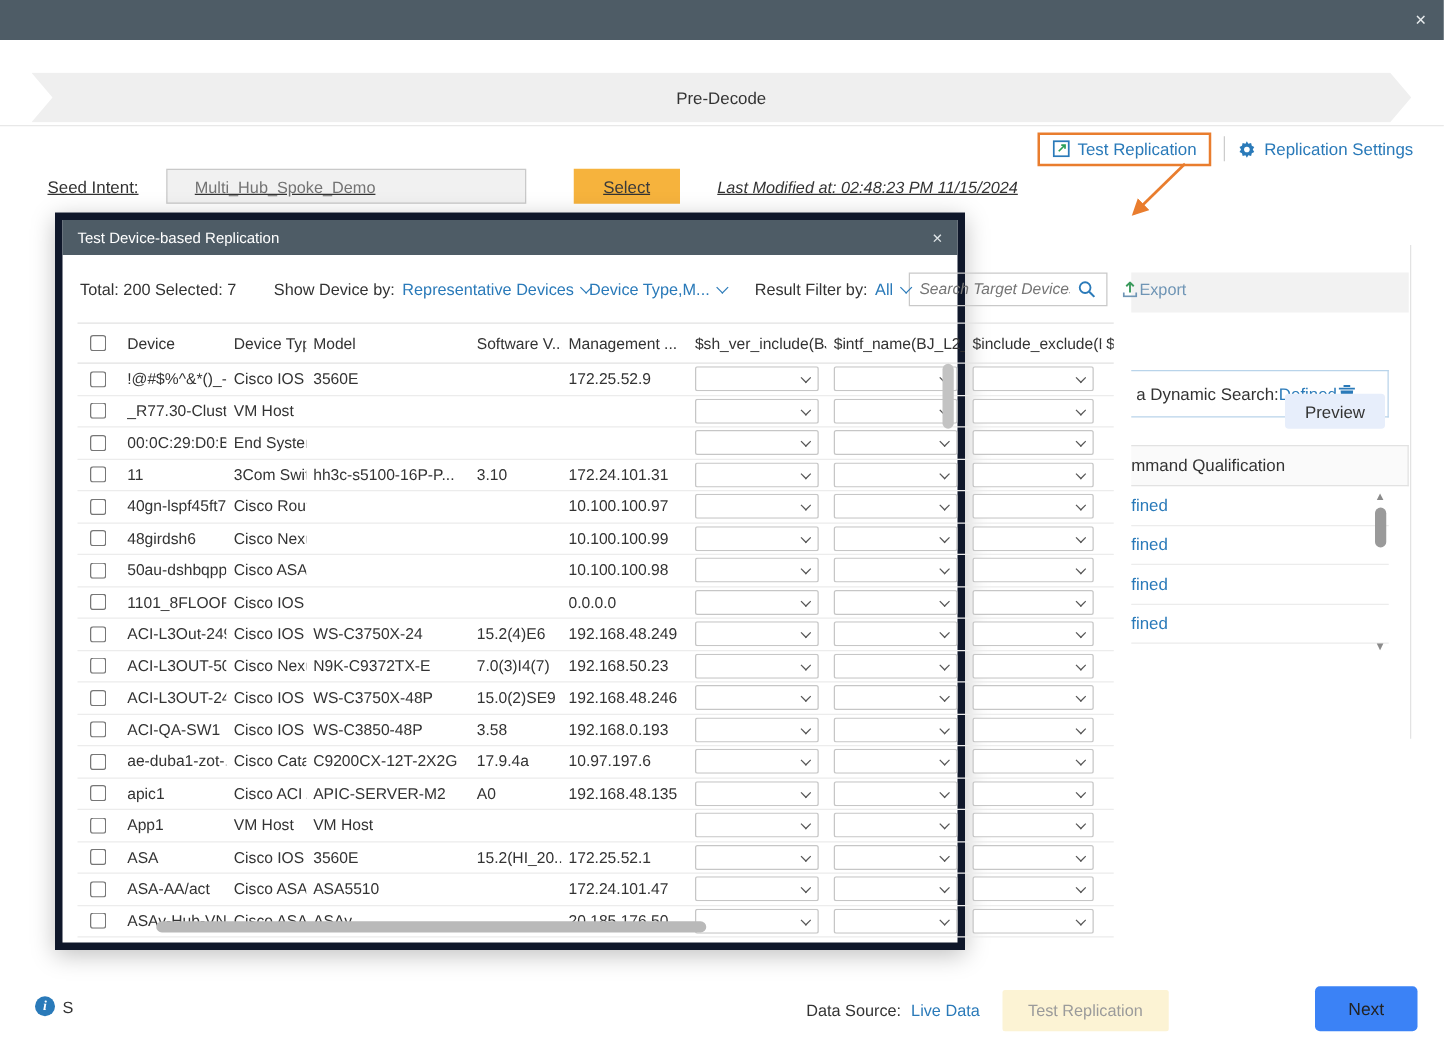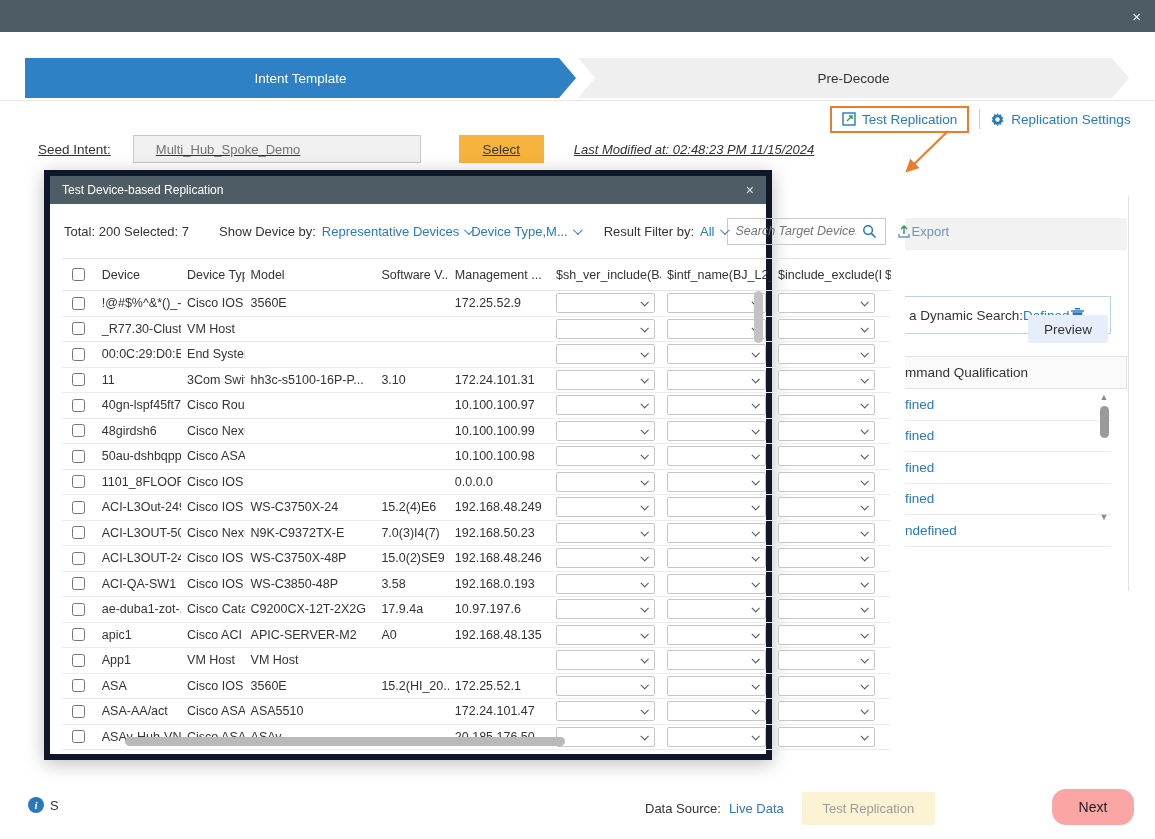--- a/index.html
+++ b/index.html
@@ -88,33 +88,32 @@
   #modal-vscroll { position:absolute; right:3px; top:115px; width:9px; height:52px; background:#c3c3c3; border-radius:5px; }
   #modal-hscroll { position:absolute; left:75px; bottom:8px; width:440px; height:9px; background:#b9b9b9; border-radius:5px; }
 
   
   #footer-left { left:28px; top:797px; display:flex; align-items:center; gap:6px; }
   .info-ic { width:16px; height:16px; border-radius:50%; background:#2a7ab9; color:#fff; font-size:11px; font-weight:bold; display:flex; align-items:center; justify-content:center; font-family:"Liberation Serif",serif; font-style:italic; }
   #footer-mid { left:645px; top:792px; display:flex; align-items:center; gap:8px; }
   #footer-mid .lbl { font-size:13px; color:#333; }
   #footer-mid .live { font-size:13px; color:#2a7ab9; cursor:pointer; }
   #test-rep-disabled { width:133px; height:33px; background:#fcf3d4; border:none; color:#9b9b9b; font-size:13px; display:flex; align-items:center; justify-content:center; margin-left:10px; border-radius:2px; }
-  #next-btn { left:1052px; top:789px; width:82px; height:36px; background:#fca5a5; border-radius:14px; display:flex; align-items:center; justify-content:center; font-size:14px; color:#222; cursor:pointer; }
+  #next-btn { left:1052px; top:789px; width:82px; height:36px; background:#3b82f6; border-radius:4px; display:flex; align-items:center; justify-content:center; font-size:14px; color:#222; cursor:pointer; }
 
   svg { display:block; }
 </style>
 </head>
 <body>
 
 <div class="abs" id="titlebar">
   <span class="x">×</span>
 </div>
 
 <div class="abs" id="steps">
-  <div class="step first">Intent Template</div>
   <div class="step mid">Pre-Decode</div>
 </div>
 <div class="abs" id="steps-divider"></div>
 
 <div class="abs" id="actions">
   <div id="test-rep-box">
     <span class="link">
       <svg width="14" height="14" viewBox="0 0 14 14">
         <rect x="1" y="1" width="12" height="12" fill="none" stroke="#2a7ab9" stroke-width="1.4"></rect>
         <path d="M5 9 L10 4 M7 4 h3 v3" fill="none" stroke="#2ca05a" stroke-width="1.4"></path>
@@ -156,21 +155,20 @@
     <path fill="#2a7ab9" d="M1 3h12v1.4H1zM4.5 1h5v1.4h-5zM2.3 5h9.4l-.8 9.2H3.1z"></path>
   </svg>
 </div>
 <div class="abs" id="preview-btn">Preview</div>
 <div class="abs" id="qual-header">mmand Qualification</div>
 <div class="abs" id="qual-list">
     <div class="qual-row">fined</div>
     <div class="qual-row">fined</div>
     <div class="qual-row">fined</div>
     <div class="qual-row">fined</div>
-    <div class="qual-row">ndefined</div>
   </div>
 <div class="abs" id="qual-scroll">
   <span class="arr">▲</span>
   <span class="thumb"></span>
   <span class="spacer"></span>
   <span class="arr">▼</span>
 </div>
 <div class="abs" id="right-edge"></div>
 
 <div class="abs" id="modal">

